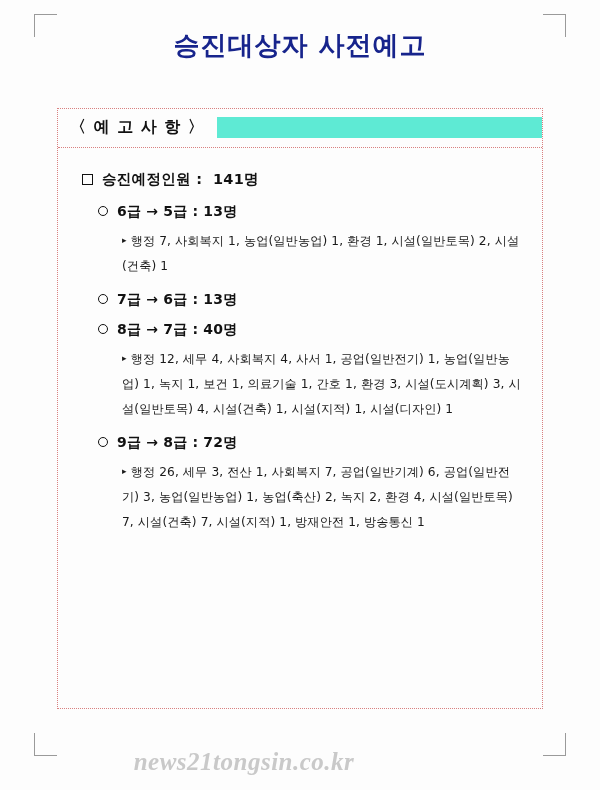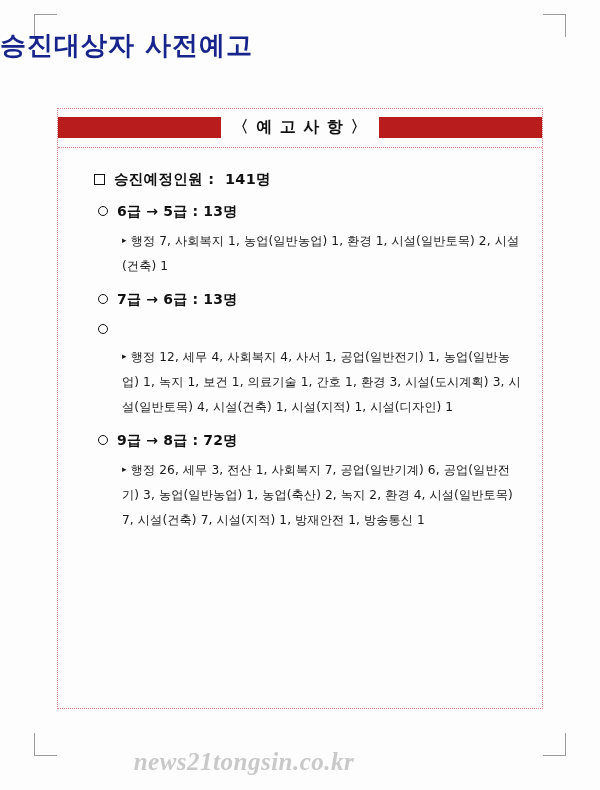--- a/index.html
+++ b/index.html
@@ -34,21 +34,21 @@
   .crop.tl { left: 34px;  top: 14px;  border-left: 1px solid #9a9a9a; border-top: 1px solid #9a9a9a; }
   .crop.tr { right: 34px; top: 14px;  border-right: 1px solid #9a9a9a; border-top: 1px solid #9a9a9a; }
   .crop.bl { left: 34px;  bottom: 34px; border-left: 1px solid #9a9a9a; border-bottom: 1px solid #9a9a9a; }
   .crop.br { right: 34px; bottom: 34px; border-right: 1px solid #9a9a9a; border-bottom: 1px solid #9a9a9a; }
 
   .doc-title {
     position: absolute;
     left: 0;
     top: 28px;
     width: 600px;
-    text-align: left;
+    text-align: center;
     font-family: "DejaVu Sans", sans-serif;
     font-weight: bold;
     font-size: 26px;
     letter-spacing: 1px;
     color: #17248c;
   }
 
   .box {
     position: absolute;
     left: 57px;
@@ -61,47 +61,46 @@
   .box-header {
     height: 38px;
     border-bottom: 1px dotted #d98080;
     position: relative;
   }
   .box-header .hdr-text {
     position: absolute;
     left: 0;
     right: 0;
     top: 8px;
-    text-align: center;
     font-family: "DejaVu Sans", sans-serif;
     font-weight: bold;
     font-size: 16px;
     color: #111111;
     letter-spacing: 1px;
-    background: #b91c1c;
+    background: #5eead4;
     display: block;
   }
   .hdr-inner {
     display: inline-block;
     background: #fdfdfd;
     padding: 0 12px;
   }
 
   .box-body {
     padding: 16px 18px 18px 18px;
     min-height: 560px;
     box-sizing: border-box;
   }
 
   .total-line {
     font-family: "DejaVu Sans", sans-serif;
     font-size: 14.5px;
     font-weight: bold;
     color: #111111;
-    margin: 6px 0 14px 18px;
+    margin: 6px 0 14px 6px;
     letter-spacing: 0.3px;
   }
   .total-line .sq {
     display: inline-block;
     width: 9px;
     height: 9px;
     border: 1.3px solid #111;
     margin-right: 9px;
     vertical-align: middle;
     position: relative;
@@ -200,21 +199,21 @@
       </div>
 
       <div class="group">
         <div class="group-head">
           <span class="circ"></span><span>7급 → 6급 : 13명</span>
         </div>
       </div>
 
       <div class="group">
         <div class="group-head">
-          <span class="circ"></span>
+          <span class="circ"></span><span>8급 → 7급 : 40명</span>
         </div>
         <div class="group-detail">
           <span class="tri">▸</span><span>행정 12, 세무 4, 사회복지 4, 사서 1, 공업(일반전기) 1, 농업(일반농업) 1, 녹지 1, 보건 1, 의료기술 1, 간호 1, 환경 3, 시설(도시계획) 3, 시설(일반토목) 4, 시설(건축) 1, 시설(지적) 1, 시설(디자인) 1</span>
         </div>
       </div>
 
       <div class="group">
         <div class="group-head">
           <span class="circ"></span><span>9급 → 8급 : 72명</span>
         </div>

